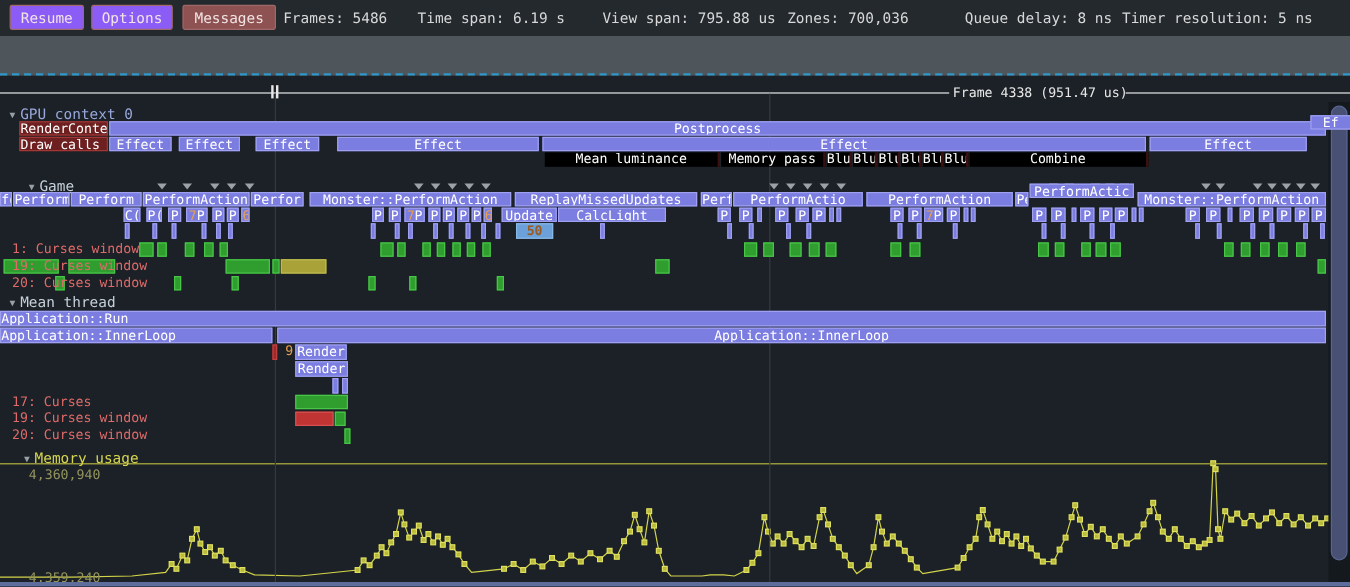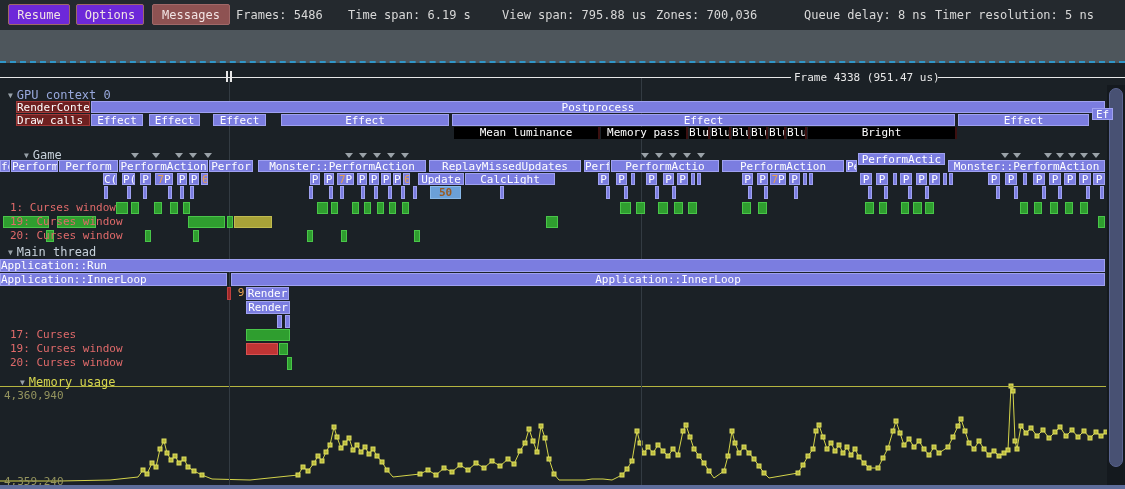--- a/index.html
+++ b/index.html
@@ -1,20 +1,20 @@
 <!DOCTYPE html>
 <html><head>
 <meta charset="utf-8">
 <style>
   html,body{margin:0;padding:0;background:#101418;}
   #root{position:relative;width:1125px;height:489px;background:#1b2126;overflow:hidden;
         font-family:"DejaVu Sans Mono",monospace;}
   
   .toolbar{position:absolute;left:0;top:0;width:1125px;height:30px;background:#24292e;}
-  .tbtn{position:absolute;top:4px;height:21px;background:#6d28d9;border:1px solid #a06868;
+  .tbtn{position:absolute;top:4px;height:21px;background:#8b5cf6;border:1px solid #a06868;
         color:#f2e4e4;font:12px "DejaVu Sans Mono",monospace;border-radius:2px;padding:0;}
   .btn-resume{left:8px;width:62px;}
   .btn-options{left:76px;width:68px;}
   .btn-messages{left:152px;width:78px;background:#8e5252;}
   .stat{position:absolute;top:8px;color:#d8d8d8;font:12px "DejaVu Sans Mono",monospace;white-space:nowrap;}
   .s0{left:236px}.s1{left:348px}.s2{left:502px}.s3{left:656px}.s4{left:804px}.s5{left:935px}
   
   .frames-band{position:absolute;left:0;top:30px;width:1125px;height:31px;background:#4e565c;
         border-bottom:2px dashed #2f96c8;}
   
@@ -37,21 +37,21 @@
   .red{background:#000000;border-right:2px solid #3c1010;}
   .green{background:#2f9e2f;border:1px solid #49c549;}
   .olive{background:#a8a238;border:1px solid #c0bb50;}
   .lockred{background:#c03434;border:1px solid #d85050;}
   .redbar{background:#a02828;border:1px solid #c04040;}
   .blue{background:#6ba0d8;border:1px solid #88b8e8;color:#9a5a20;font-weight:bold;}
   .plain{background:transparent;border:none;}
   .znum{color:#e8a050;}
   .locklbl{position:absolute;color:#e06a6a;font:11px "DejaVu Sans Mono",monospace;line-height:12px;white-space:nowrap;}
   .memline{position:absolute;left:0;top:386px;width:1106px;height:1px;background:#b5b540;}
-  .memval{position:absolute;color:#94945e;font:11px "DejaVu Sans Mono",monospace;}
+  .memval{position:absolute;color:#94945e;font:11px "DejaVu Sans Mono",monospace;margin-left:20px;}
   .memmax{left:4px;top:389px;} .memmin{left:4px;top:475px;}
   #memsvg{position:absolute;left:0;top:0;pointer-events:none;}
   
   .vtrack{position:absolute;left:1107px;top:85px;width:18px;height:400px;background:#14191e;}
   .vthumb{position:absolute;left:2px;top:3px;width:14px;height:379px;background:#485173;
           border:1px solid #5a6490;border-radius:7px;box-sizing:border-box;}
   .hscroll{position:absolute;left:0;top:485px;width:1125px;height:4px;background:#5e6d9b;}
 </style>
 </head>
 <body>
@@ -240,21 +240,21 @@
     <div class="memval memmin">4,359,240</div>
 
     <div class="vtrack">
       <div class="vthumb"></div>
     </div>
     <div class="hscroll"></div>
   <div class="fline" style="left: 229px;"></div>
       <div class="fline" style="left: 641px;"></div>
       <div class="sech" style="left: 8px; top: 89px; color: rgb(152, 168, 220);"><span class="tri">▼</span><span>GPU context 0</span></div>
       <div class="sech" style="left: 24px; top: 149px; color: rgb(198, 208, 218); text-decoration: underline;"><span class="tri">▼</span><span>Game</span></div>
-      <div class="sech" style="left: 8px; top: 246px; color: rgb(198, 208, 218);"><span class="tri">▼</span><span>Main thread</span></div>
+      <div class="sech" style="left: 8px; top: 246px; color: rgb(198, 208, 218);"><span class="tri">▼</span><span>Mean thread</span></div>
       <div class="sech" style="left: 20px; top: 376px; color: rgb(214, 214, 78);"><span class="tri">▼</span><span>Memory usage</span></div>
       <div class="marker" style="left: 131px; top: 153px;"></div>
       <div class="marker" style="left: 152px; top: 153px;"></div>
       <div class="marker" style="left: 175px; top: 153px;"></div>
       <div class="marker" style="left: 189px; top: 153px;"></div>
       <div class="marker" style="left: 204px; top: 153px;"></div>
       <div class="marker" style="left: 345px; top: 153px;"></div>
       <div class="marker" style="left: 359px; top: 153px;"></div>
       <div class="marker" style="left: 373px; top: 153px;"></div>
       <div class="marker" style="left: 387px; top: 153px;"></div>
@@ -278,30 +278,30 @@
       <div class="marker" style="left: 1092px; top: 153px;"></div>
       <div class="z maroon" style="left: 16px; top: 101px; width: 74px; height: 12px; text-align: left;"><span>RenderConte</span></div>
       <div class="z purple" style="left: 91px; top: 101px; width: 1014px; height: 12px;"><span>Postprocess</span></div>
       <div class="z maroon" style="left: 16px; top: 114px; width: 74px; height: 12px; text-align: left;"><span>Draw calls</span></div>
       <div class="z purple" style="left: 91px; top: 114px; width: 52px; height: 12px;"><span>Effect</span></div>
       <div class="z purple" style="left: 149px; top: 114px; width: 51px; height: 12px;"><span>Effect</span></div>
       <div class="z purple" style="left: 213px; top: 114px; width: 53px; height: 12px;"><span>Effect</span></div>
       <div class="z purple" style="left: 281px; top: 114px; width: 168px; height: 12px;"><span>Effect</span></div>
       <div class="z purple" style="left: 452px; top: 114px; width: 503px; height: 12px;"><span>Effect</span></div>
       <div class="z purple" style="left: 958px; top: 114px; width: 131px; height: 12px;"><span>Effect</span></div>
-      <div class="z purple" style="left: 1092px; top: 108px; width: 21px; height: 12px;"><span>Ef</span></div>
+      <div class="z purple" style="left: 1092px; top: 96px; width: 34px; height: 12px;"><span>Ef</span></div>
       <div class="z red" style="left: 454px; top: 127px; width: 146px; height: 12px;"><span>Mean luminance</span></div>
       <div class="z red" style="left: 601px; top: 127px; width: 87px; height: 12px;"><span>Memory pass</span></div>
       <div class="z red" style="left: 689px; top: 127px; width: 21px; height: 12px;"><span>Blur</span></div>
       <div class="z red" style="left: 711px; top: 127px; width: 20px; height: 12px;"><span>Blur</span></div>
       <div class="z red" style="left: 732px; top: 127px; width: 18px; height: 12px;"><span>Blur</span></div>
       <div class="z red" style="left: 751px; top: 127px; width: 17px; height: 12px;"><span>Blur</span></div>
       <div class="z red" style="left: 769px; top: 127px; width: 17px; height: 12px;"><span>Blu</span></div>
       <div class="z red" style="left: 787px; top: 127px; width: 20px; height: 12px;"><span>Blur</span></div>
-      <div class="z red" style="left: 808px; top: 127px; width: 149px; height: 12px;"><span>Bright</span></div>
+      <div class="z red" style="left: 808px; top: 127px; width: 149px; height: 12px;"><span>Combine</span></div>
       <div class="z purple" style="left: 0px; top: 160px; width: 10px; height: 12px;"><span>fo</span></div>
       <div class="z purple" style="left: 11px; top: 160px; width: 47px; height: 12px;"><span>Perform</span></div>
       <div class="z purple" style="left: 59px; top: 160px; width: 59px; height: 12px;"><span>Perform</span></div>
       <div class="z purple" style="left: 119px; top: 160px; width: 89px; height: 12px;"><span>PerformAction</span></div>
       <div class="z purple" style="left: 209px; top: 160px; width: 44px; height: 12px;"><span>Perfor</span></div>
       <div class="z purple" style="left: 258px; top: 160px; width: 168px; height: 12px;"><span>Monster::PerformAction</span></div>
       <div class="z purple" style="left: 429px; top: 160px; width: 152px; height: 12px;"><span>ReplayMissedUpdates</span></div>
       <div class="z purple" style="left: 584px; top: 160px; width: 26px; height: 12px;"><span>Perfc</span></div>
       <div class="z purple" style="left: 611px; top: 160px; width: 108px; height: 12px;"><span>PerformActio</span></div>
       <div class="z purple" style="left: 722px; top: 160px; width: 122px; height: 12px;"><span>PerformAction</span></div>

